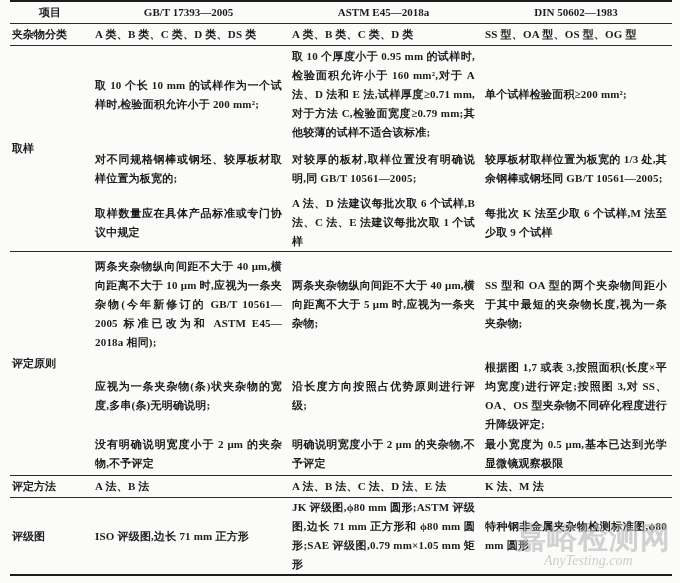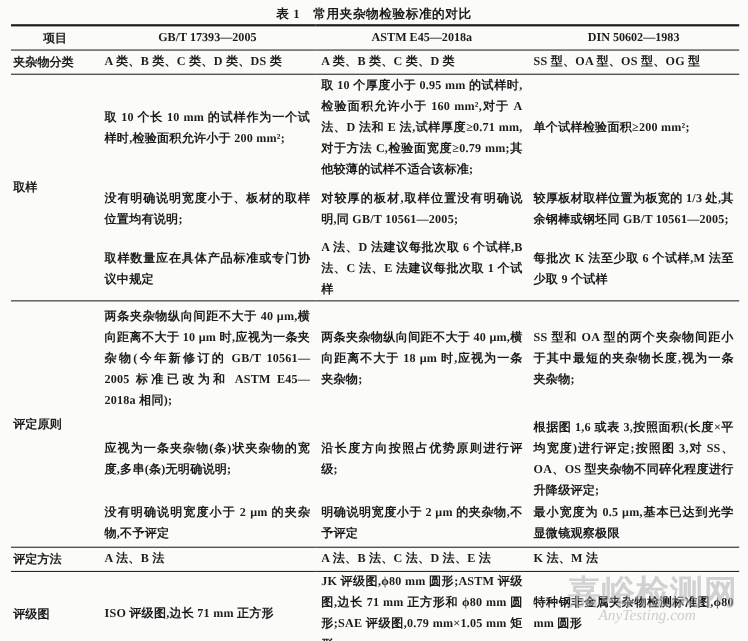--- a/index.html
+++ b/index.html
@@ -44,21 +44,20 @@
   .watermark .en {
     margin-top:-6px; font-style:italic; font-size:14px;
     color:rgba(180,180,180,0.65); white-space:nowrap; padding-left:28px;
   }
 </style>
 </head>
 <body>
 
 <div class="page">
 
-  <div class="title">表 1　常用夹杂物检验标准的对比</div>
 
   <table class="cmp">
     <colgroup>
         <col class="c1">
         <col class="c2">
         <col class="c3">
         <col class="c4">
       </colgroup>
 
     <tbody>
@@ -89,21 +88,21 @@
           </td>
       <td class="cell">
             <p>取 10 个厚度小于 0.95 mm 的试样时,检验面积允许小于 160 mm²,对于 A 法、D 法和 E 法,试样厚度≥0.71 mm,对于方法 C,检验面宽度≥0.79 mm;其他较薄的试样不适合该标准;</p>
           </td>
       <td class="cell">
             <p>单个试样检验面积≥200 mm²;</p>
           </td>
     </tr>
     <tr style="height:50px">
       <td class="cell">
-            <p>没有明确说明宽度小于、板材的取样位置均有说明;</p>
+            <p>对不同规格钢棒或钢坯、较厚板材取样位置为板宽的;</p>
           </td>
       <td class="cell">
             <p>对较厚的板材,取样位置没有明确说明,同 GB/T 10561—2005;</p>
           </td>
       <td class="cell">
             <p>较厚板材取样位置为板宽的 1/3 处,其余钢棒或钢坯同 GB/T 10561—2005;</p>
           </td>
     </tr>
     <tr class="sep" style="height:40px">
       <td class="cell">
@@ -116,35 +115,35 @@
             <p>每批次 K 法至少取 6 个试样,M 法至少取 9 个试样</p>
           </td>
     </tr>
 
     <tr style="height:106px">
       <td class="label bb" rowspan="3">评定原则</td>
       <td class="cell">
             <p>两条夹杂物纵向间距不大于 40 μm,横向距离不大于 10 μm 时,应视为一条夹杂物(今年新修订的 GB/T 10561—2005 标准已改为和 ASTM E45—2018a 相同);</p>
           </td>
       <td class="cell">
-            <p>两条夹杂物纵向间距不大于 40 μm,横向距离不大于 18 μm 时,应视为一条夹杂物;</p>
+            <p>两条夹杂物纵向间距不大于 40 μm,横向距离不大于 5 μm 时,应视为一条夹杂物;</p>
           </td>
       <td class="cell">
             <p>SS 型和 OA 型的两个夹杂物间距小于其中最短的夹杂物长度,视为一条夹杂物;</p>
           </td>
     </tr>
     <tr style="height:68px">
       <td class="cell">
             <p>应视为一条夹杂物(条)状夹杂物的宽度,多串(条)无明确说明;</p>
           </td>
       <td class="cell">
             <p>沿长度方向按照占优势原则进行评级;</p>
           </td>
       <td class="cell">
-            <p>根据图 1,6 或表 3,按照面积(长度×平均宽度)进行评定;按照图 3,对 SS、OA、OS 型夹杂物不同碎化程度进行升降级评定;</p>
+            <p>根据图 1,7 或表 3,按照面积(长度×平均宽度)进行评定;按照图 3,对 SS、OA、OS 型夹杂物不同碎化程度进行升降级评定;</p>
           </td>
     </tr>
     <tr class="sep" style="height:42px">
       <td class="cell">
             <p>没有明确说明宽度小于 2 μm 的夹杂物,不予评定</p>
           </td>
       <td class="cell">
             <p>明确说明宽度小于 2 μm 的夹杂物,不予评定</p>
           </td>
       <td class="cell">

